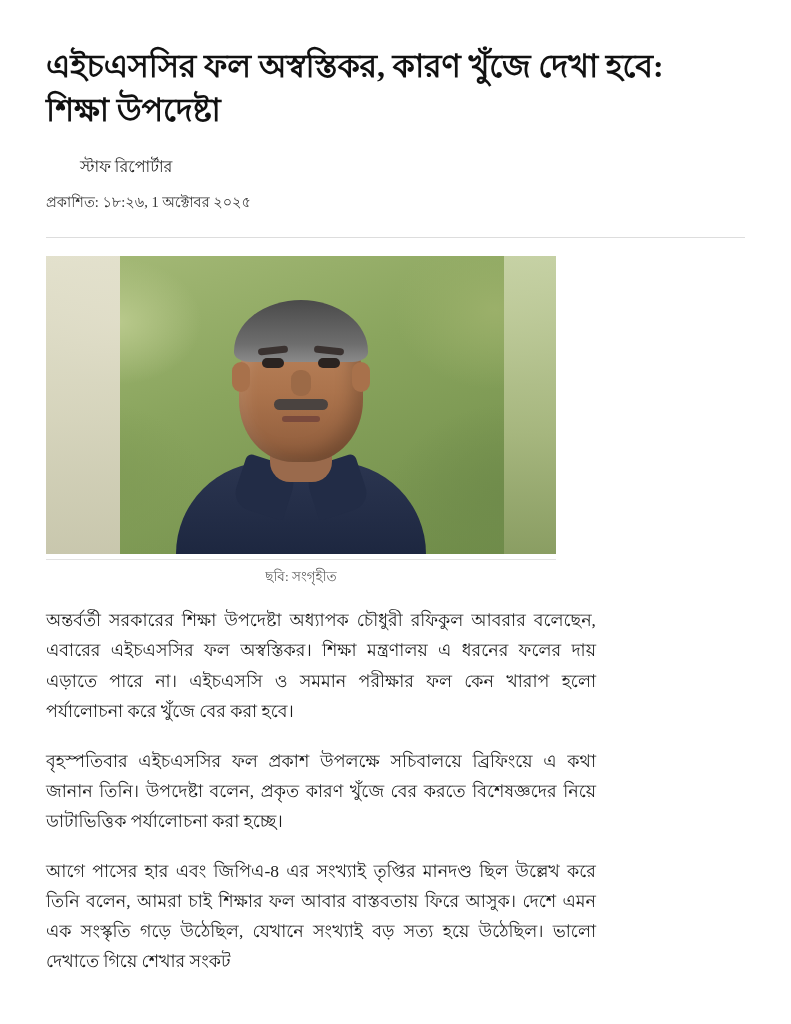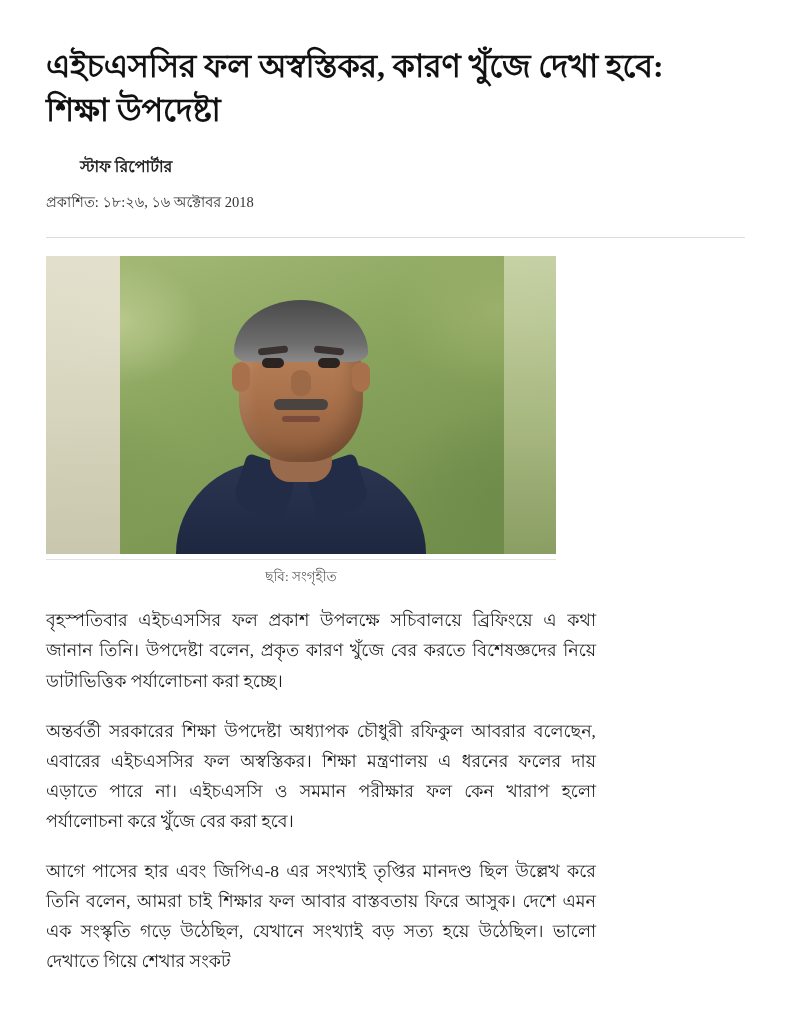--- a/index.html
+++ b/index.html
@@ -27,21 +27,21 @@
     line-height: 1.38;
     font-weight: 700;
     color: #111111;
     letter-spacing: -0.2px;
     margin: 0 0 22px 0;
     max-width: 660px;
   }
   .byline {
     font-family: "Liberation Serif", serif;
     font-size: 16px;
-    font-weight: 700;
+    font-weight: 400;
     color: #222222;
     margin: 0 0 10px 34px;
   }
   .pubdate {
     font-family: "Liberation Serif", serif;
     font-size: 14.5px;
     color: #333333;
     margin: 0 0 22px 0;
   }
   .divider {
@@ -232,21 +232,21 @@
 </style>
 </head>
 <body>
 
 <div class="page">
 
   <h1 class="headline">এইচএসসির ফল অস্বস্তিকর, কারণ খুঁজে দেখা হবে: শিক্ষা উপদেষ্টা</h1>
 
   <div class="byline">স্টাফ রিপোর্টার</div>
 
-  <div class="pubdate">প্রকাশিত: ১৮:২৬, ১৬ অক্টোবর 2018</div>
+  <div class="pubdate">প্রকাশিত: ১৮:২৬, 1 অক্টোবর ২০২৫</div>
 
   <hr class="divider">
 
   <figure class="figure">
     <div class="photo">
       <div class="bg-blur"></div>
       <div class="bg-left-panel"></div>
       <div class="bg-right-panel"></div>
       <div class="subject">
         <div class="shirt"></div>
@@ -263,18 +263,18 @@
         <div class="eye-r"></div>
         <div class="nose"></div>
         <div class="mustache"></div>
         <div class="mouth"></div>
       </div>
     </div>
     <figcaption class="caption">ছবি: সংগৃহীত</figcaption>
   </figure>
 
   <div class="body-copy">
+    <p>অন্তর্বর্তী সরকারের শিক্ষা উপদেষ্টা অধ্যাপক চৌধুরী রফিকুল আবরার বলেছেন, এবারের এইচএসসির ফল অস্বস্তিকর। শিক্ষা মন্ত্রণালয় এ ধরনের ফলের দায় এড়াতে পারে না। এইচএসসি ও সমমান পরীক্ষার ফল কেন খারাপ হলো পর্যালোচনা করে খুঁজে বের করা হবে।</p>
     <p>বৃহস্পতিবার এইচএসসির ফল প্রকাশ উপলক্ষে সচিবালয়ে ব্রিফিংয়ে এ কথা জানান তিনি। উপদেষ্টা বলেন, প্রকৃত কারণ খুঁজে বের করতে বিশেষজ্ঞদের নিয়ে ডাটাভিত্তিক পর্যালোচনা করা হচ্ছে।</p>
-    <p>অন্তর্বর্তী সরকারের শিক্ষা উপদেষ্টা অধ্যাপক চৌধুরী রফিকুল আবরার বলেছেন, এবারের এইচএসসির ফল অস্বস্তিকর। শিক্ষা মন্ত্রণালয় এ ধরনের ফলের দায় এড়াতে পারে না। এইচএসসি ও সমমান পরীক্ষার ফল কেন খারাপ হলো পর্যালোচনা করে খুঁজে বের করা হবে।</p>
     <p>আগে পাসের হার এবং জিপিএ-8 এর সংখ্যাই তৃপ্তির মানদণ্ড ছিল উল্লেখ করে তিনি বলেন, আমরা চাই শিক্ষার ফল আবার বাস্তবতায় ফিরে আসুক। দেশে এমন এক সংস্কৃতি গড়ে উঠেছিল, যেখানে সংখ্যাই বড় সত্য হয়ে উঠেছিল। ভালো দেখাতে গিয়ে শেখার সংকট</p>
   </div>
 
 </div>
 
 </body></html>

